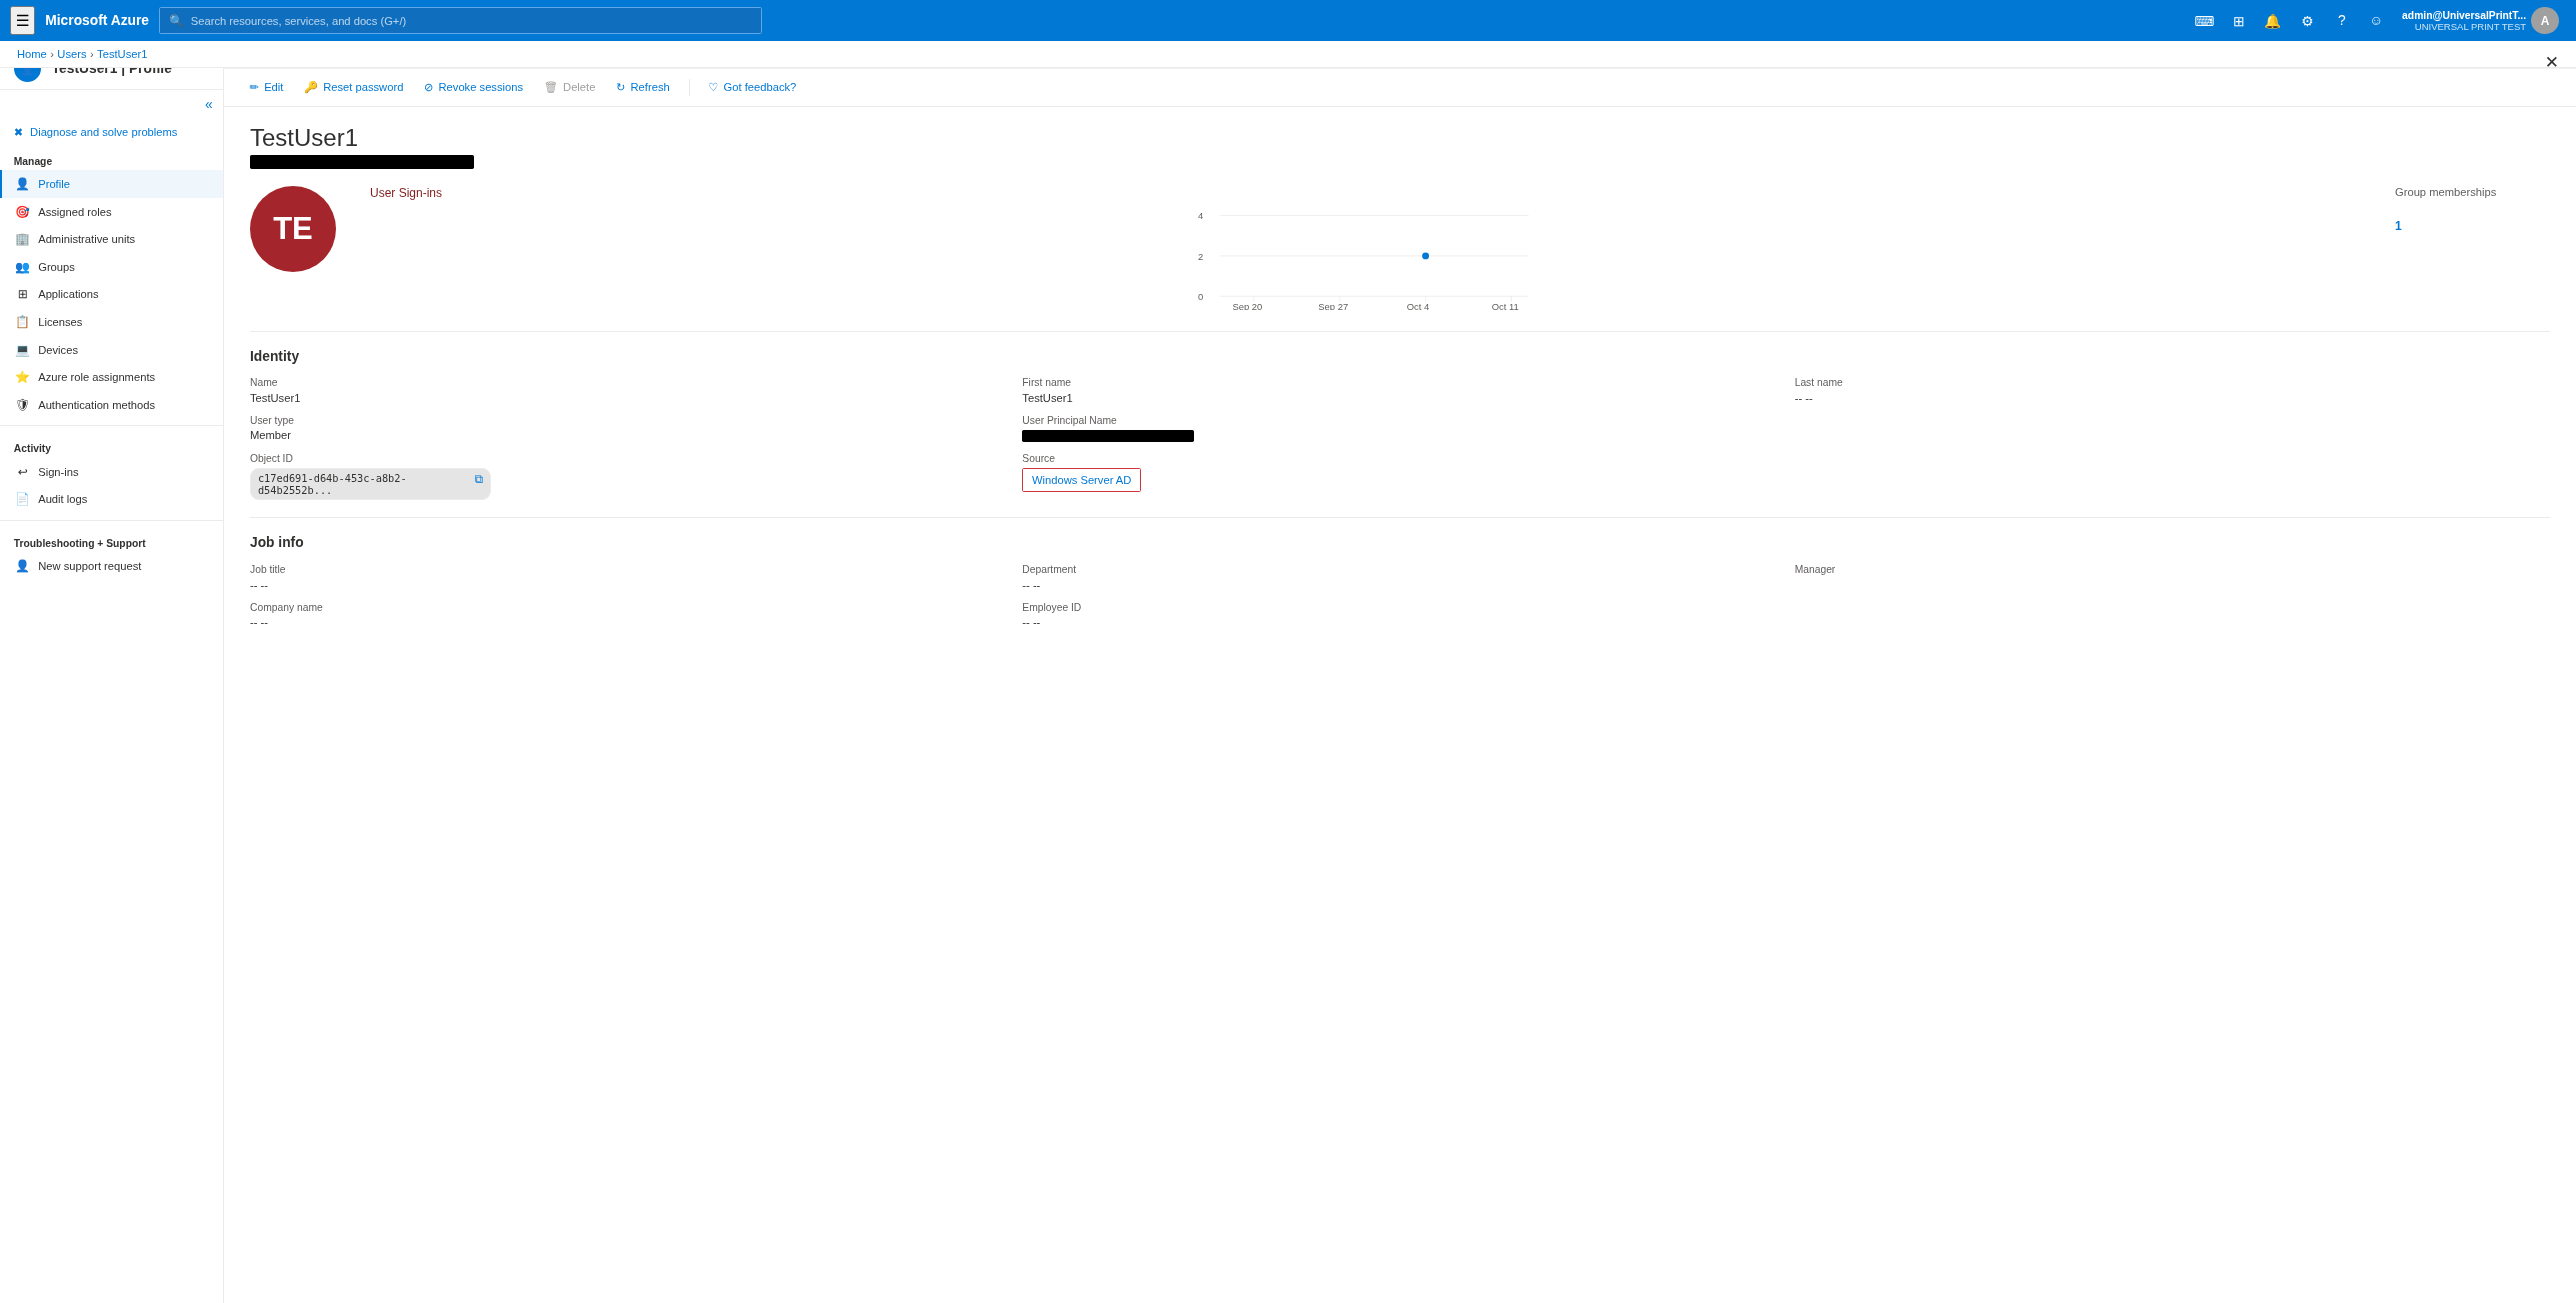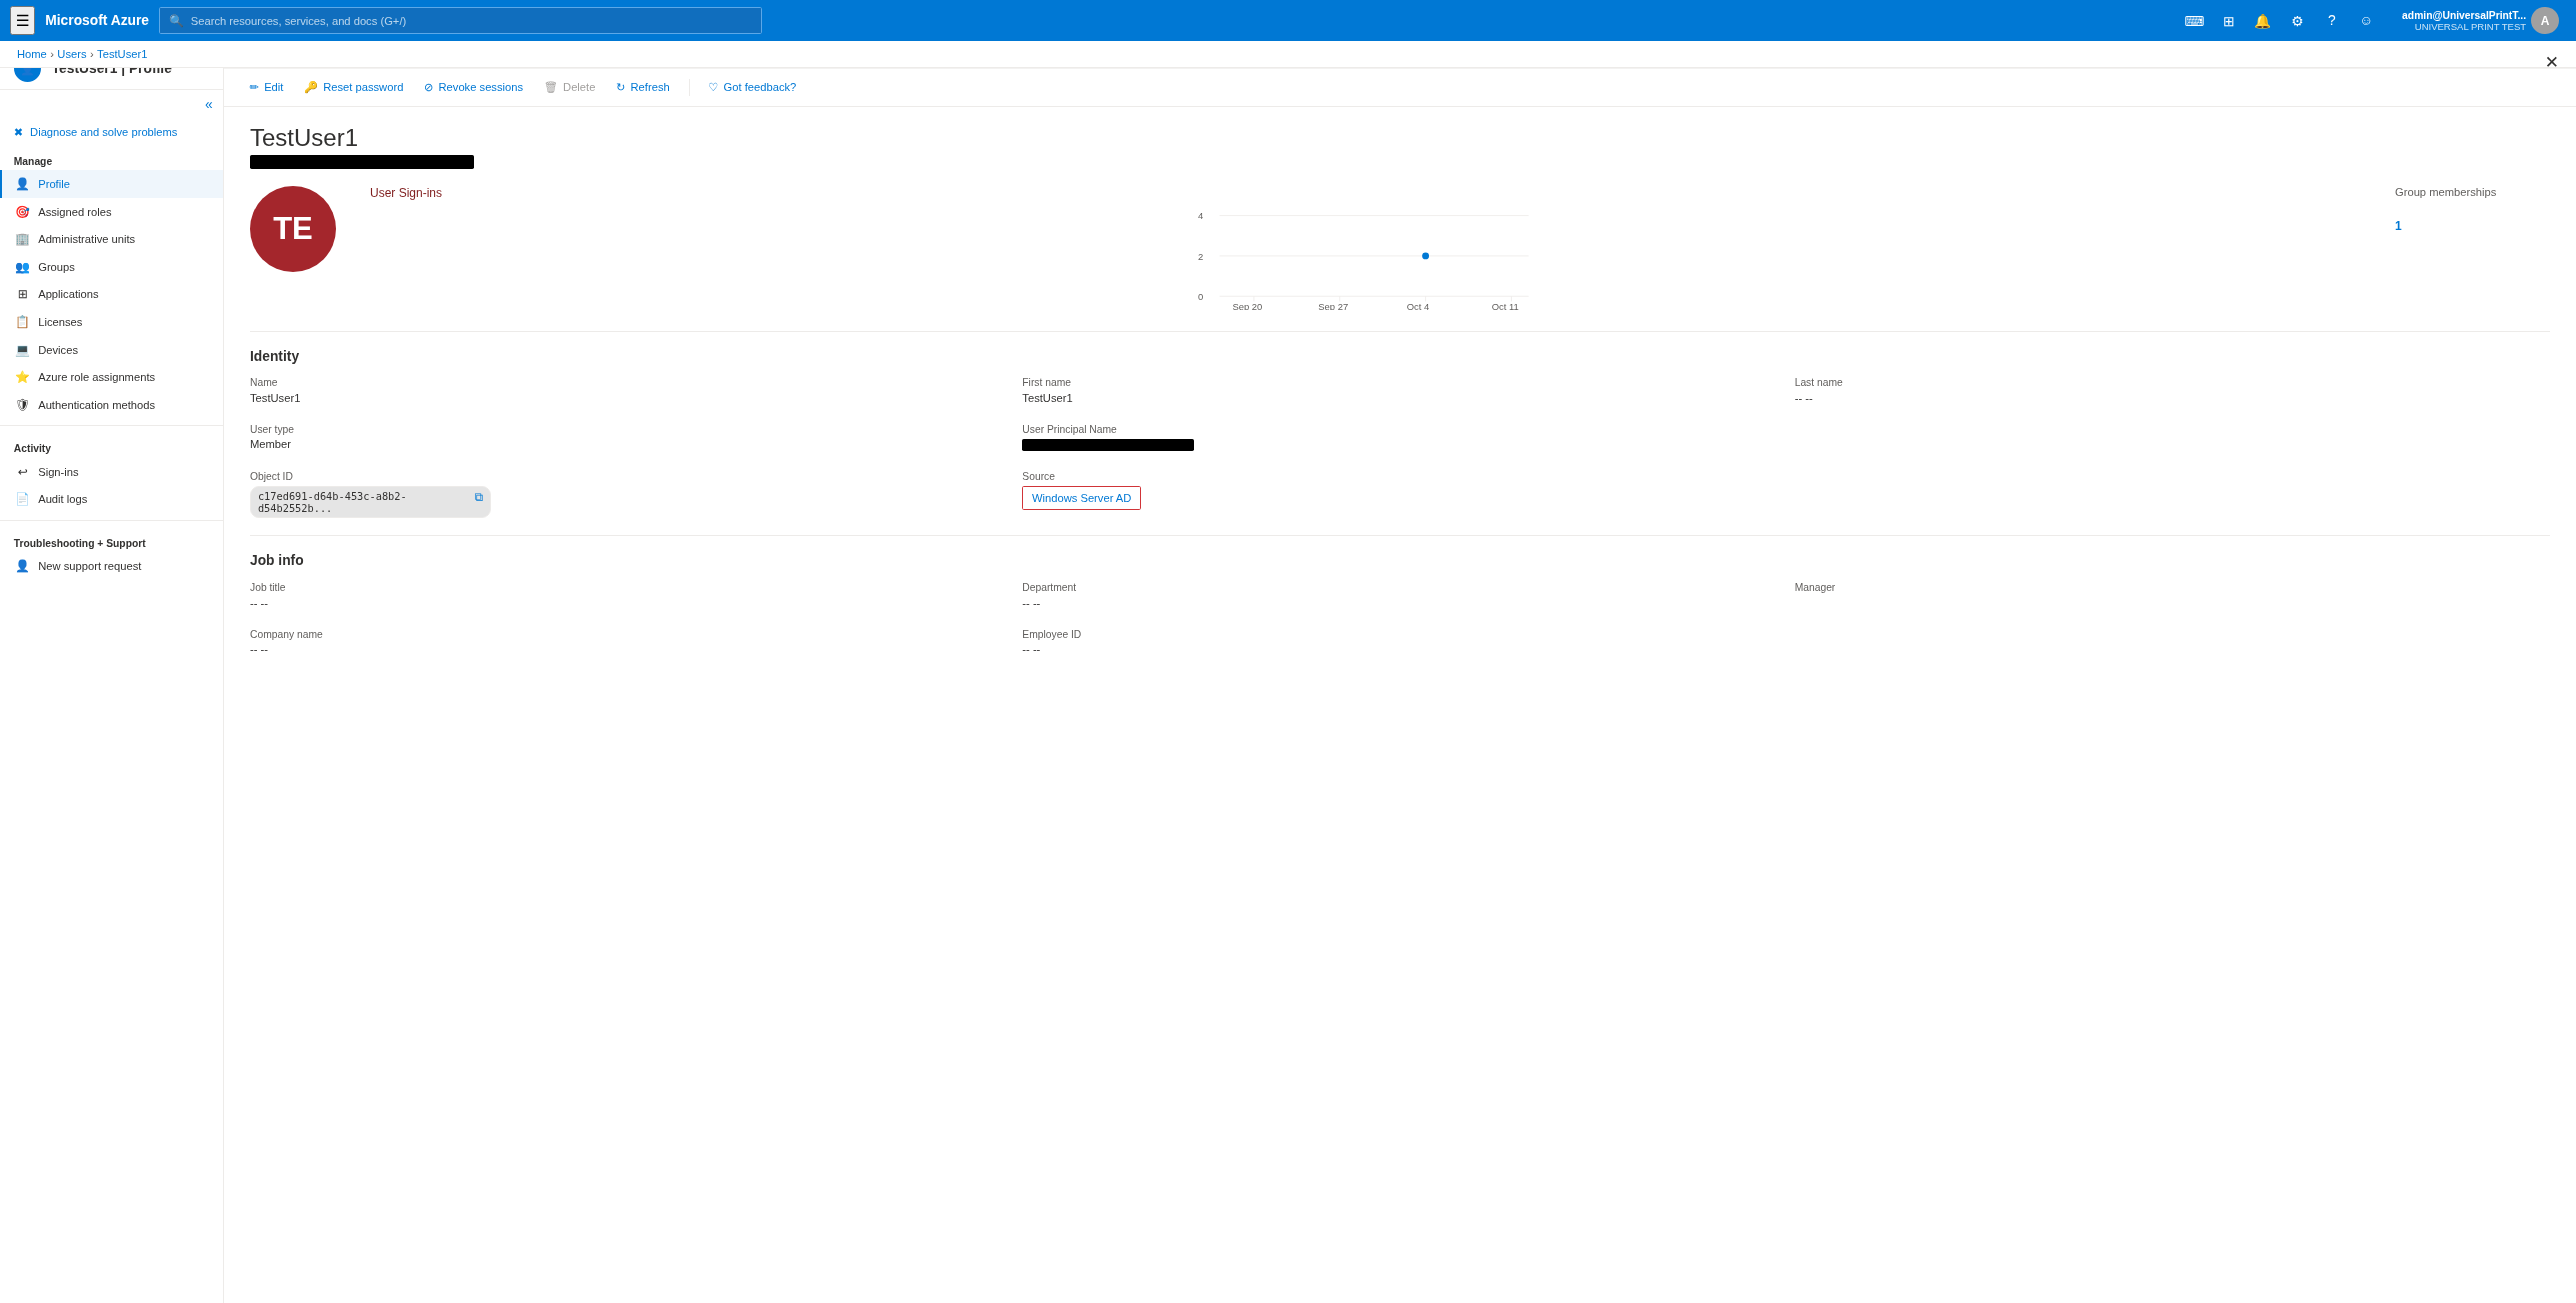--- a/index.html
+++ b/index.html
@@ -43,21 +43,21 @@
     .nav-search input::placeholder { color: rgba(255,255,255,0.7); }
     .nav-icons { margin-left: auto; display: flex; align-items: center; gap: 3.4px; }
     .nav-icon-btn {
       background: none; border: none; color: white;
       width: 31px; height: 31px; cursor: pointer;
       display: flex; align-items: center; justify-content: center;
       border-radius: 1.7px; font-size: 13.8px;
     }
     .nav-user { display: flex; align-items: center; gap: 5.2px; cursor: pointer; padding: 3.4px 6.9px; }
     .nav-user-text { text-align: right; }
-    .nav-user-name { font-size: 10.3px; font-weight: 600; margin-left: 10px; }
+    .nav-user-name { font-size: 10.3px; font-weight: 600; }
     .nav-user-tenant { font-size: 9.5px; opacity: 0.8; }
     .nav-avatar {
       width: 27.6px; height: 27.6px; border-radius: 50%;
       background: #a0a0a0; display: flex; align-items: center; justify-content: center;
       font-size: 12px; font-weight: 600;
     }
 
     
     .app-body {
       display: flex;
@@ -278,21 +278,21 @@
     }
     .section-title {
       font-size: 13.8px;
       font-weight: 600;
       margin-bottom: 13.8px;
       color: #323130;
     }
     .field-grid {
       display: grid;
       grid-template-columns: repeat(3, 1fr);
-      gap: 20px 17px;
+      gap: 11px 17px;
     }
     .field-item { }
     .field-label {
       font-size: 10.3px;
       color: #605e5c;
       margin-bottom: 3.4px;
     }
     .field-value {
       font-size: 11.2px;
       color: #323130;

